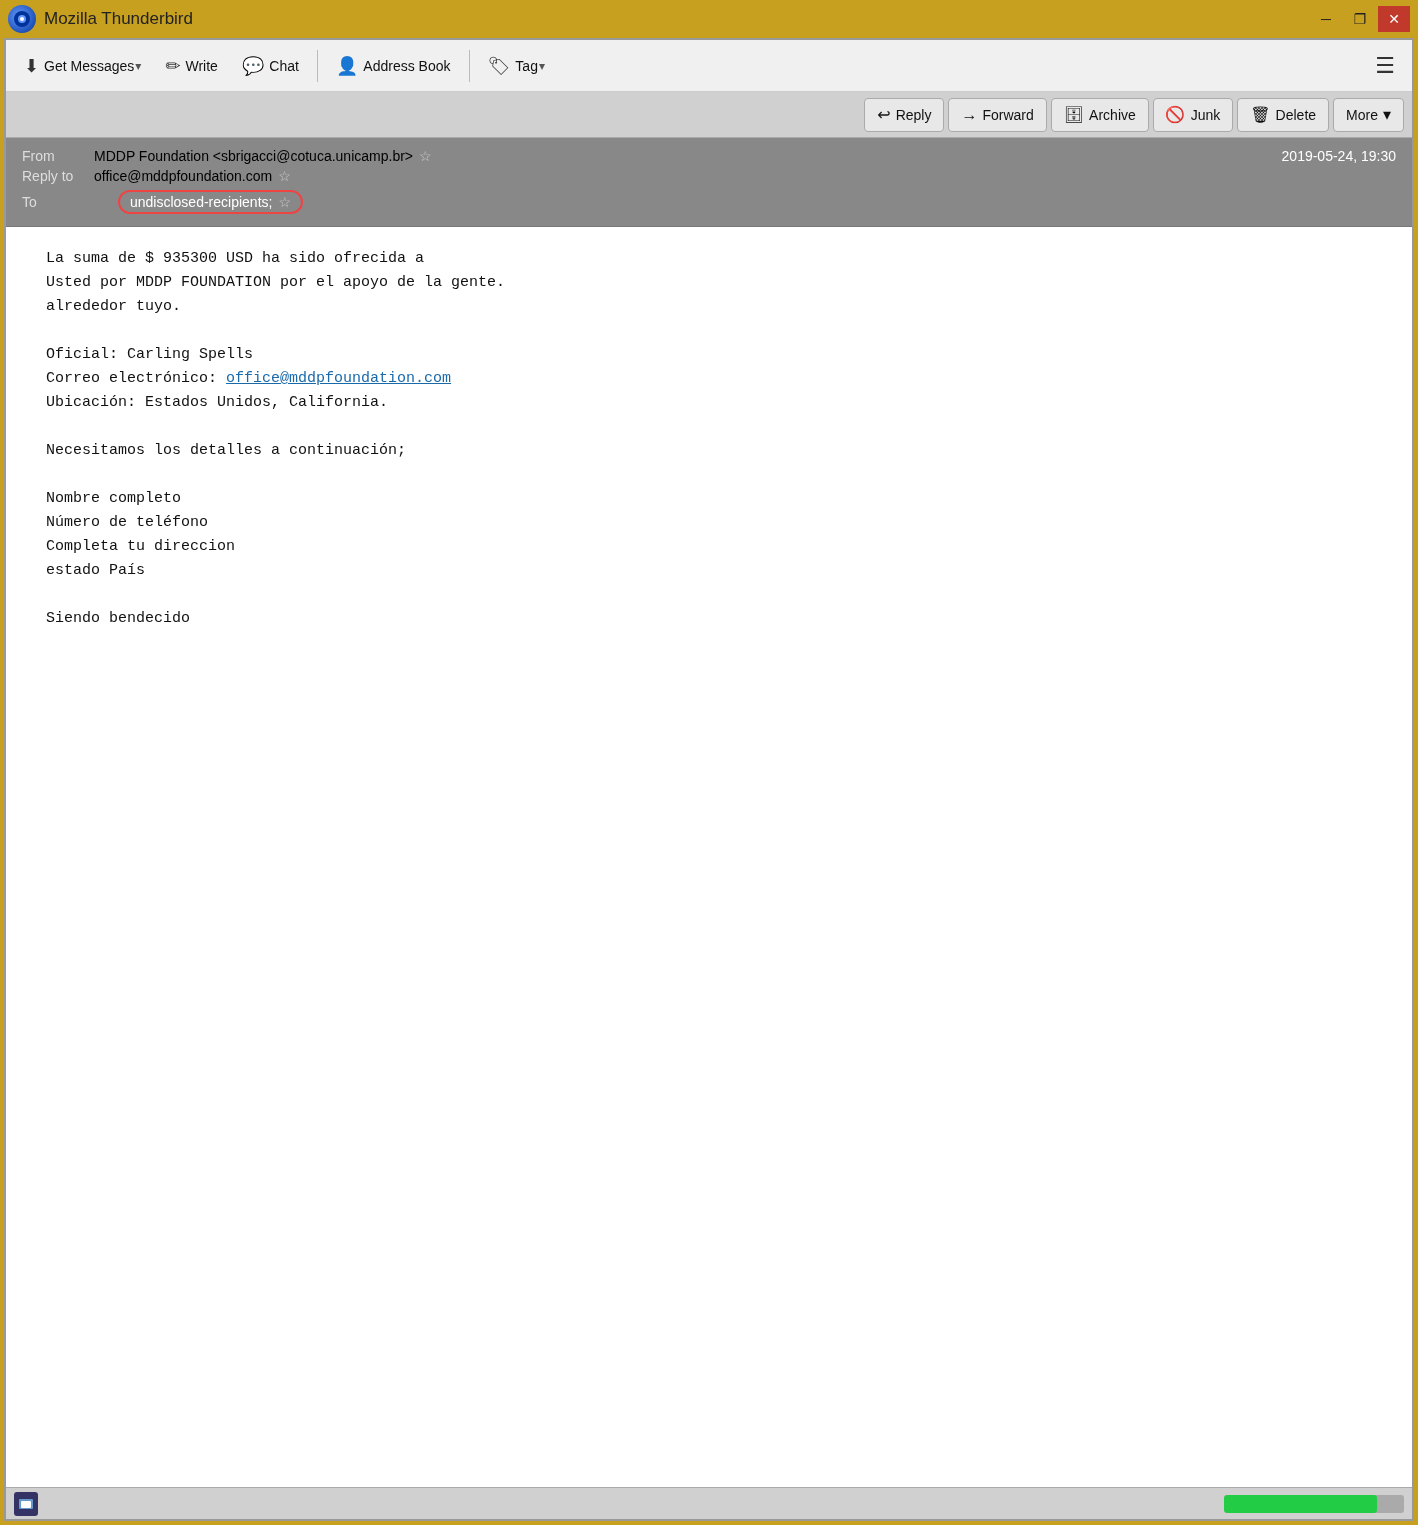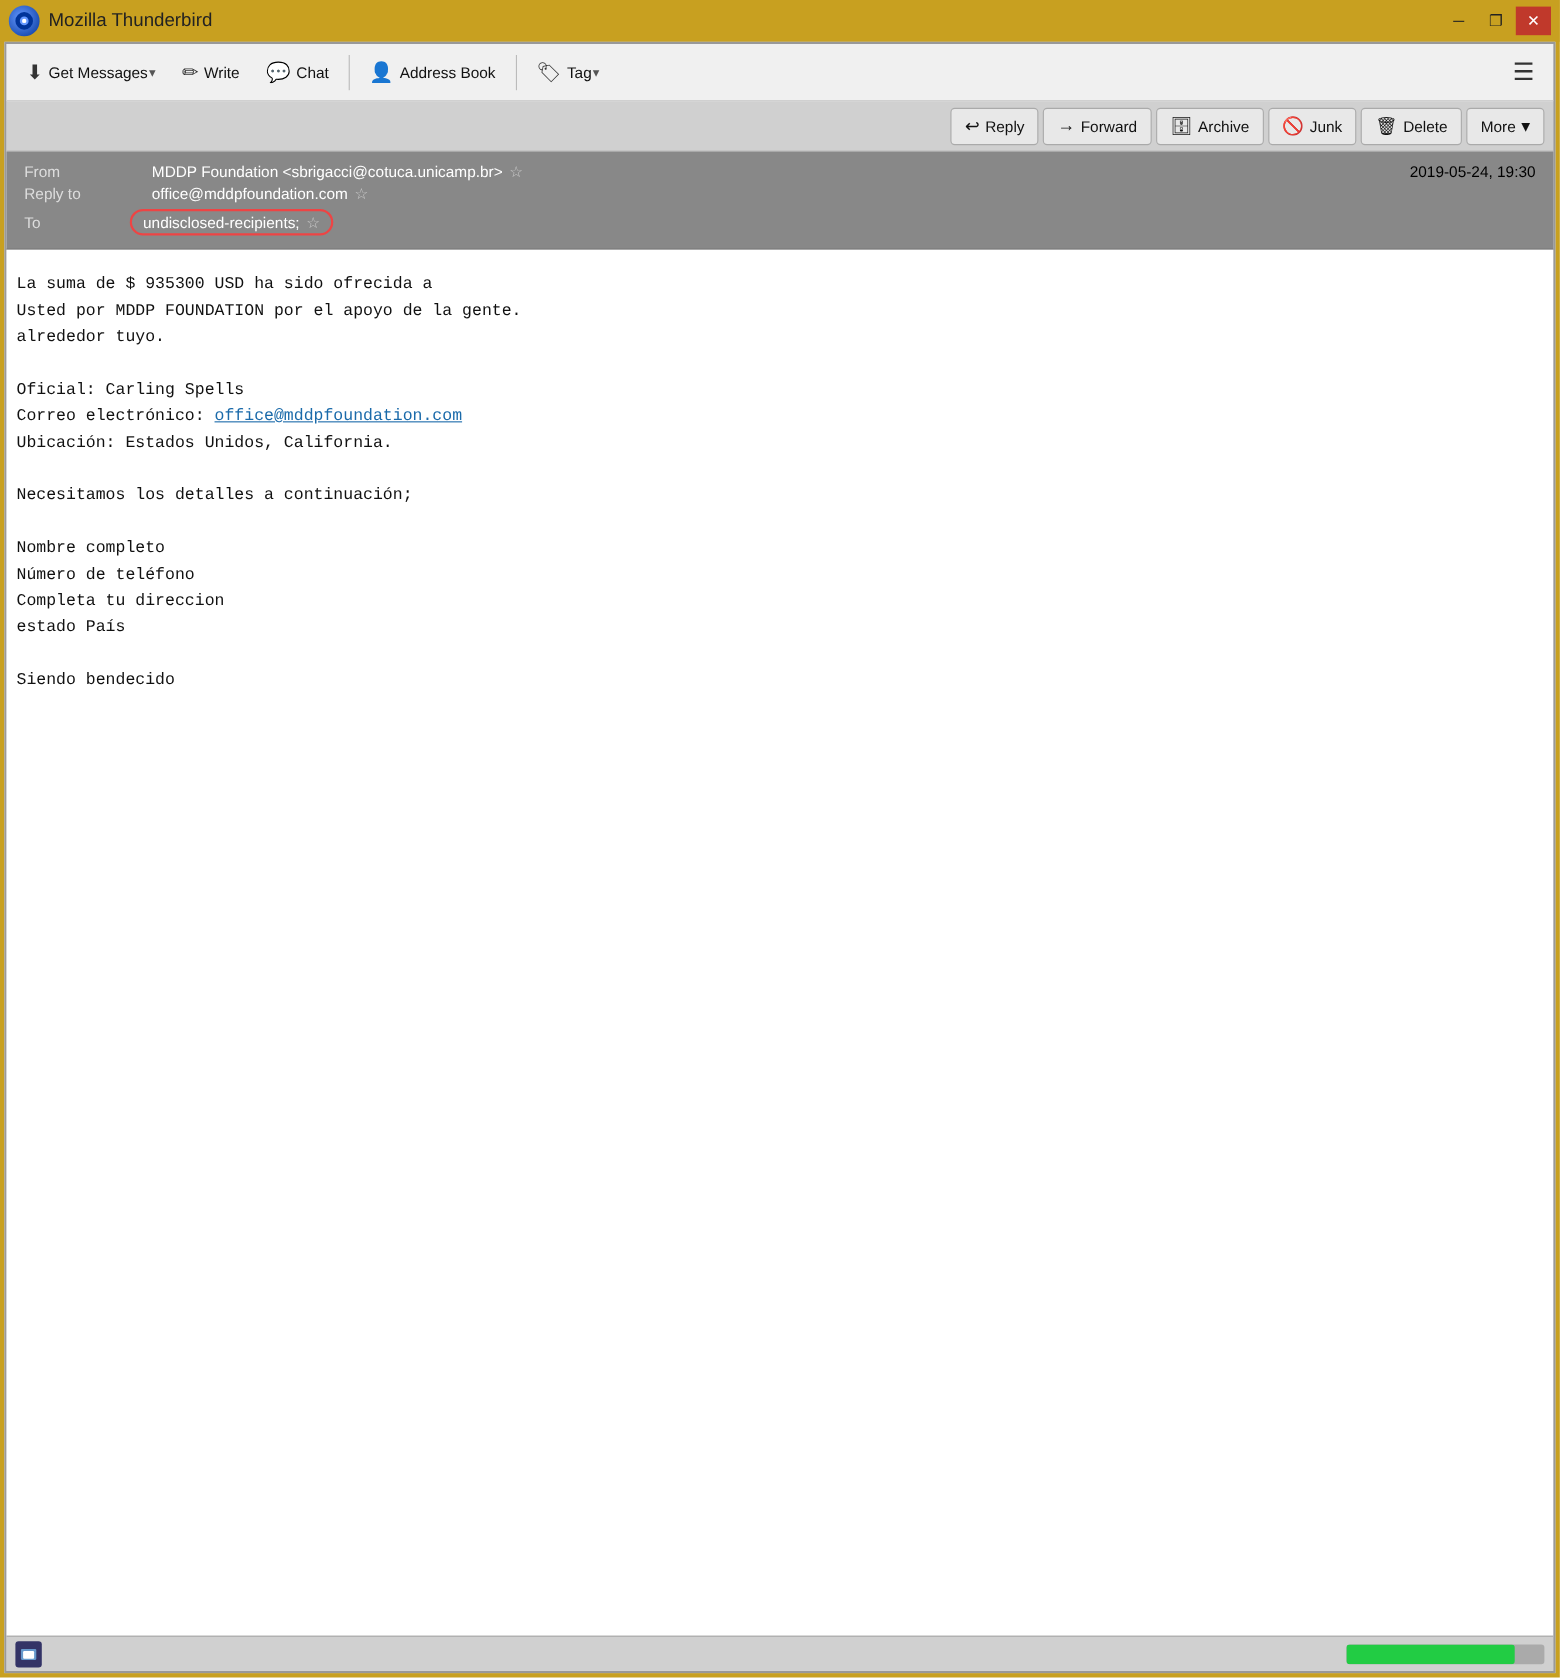--- a/index.html
+++ b/index.html
@@ -180,27 +180,26 @@
       align-items: baseline;
       padding: 2px 0;
       font-size: 14px;
     }
     .email-header-label {
       color: #ddd;
       min-width: 72px;
       font-size: 14px;
     }
     .email-header-value {
-      color: #ffffff;
-      font-size: 14px;
-      margin-left: 44px;
+      color: #000000;
+      font-size: 14px;
     }
     .email-header-date {
       margin-left: auto;
-      color: #000000;
+      color: #ffffff;
       font-size: 14px;
     }
     .star-icon {
       font-size: 14px;
       color: #ccc;
       cursor: pointer;
       margin-left: 6px;
     }
     .to-row {
       display: flex;
@@ -217,21 +216,21 @@
       font-size: 14px;
       color: #fff;
       background: transparent;
       justify-content: flex-end;
     }
 
     
     .email-body {
       background: #fff;
       flex: 1;
-      padding: 20px 9px;
+      padding: 20px 40px;
       overflow-y: auto;
     }
     .email-body pre {
       font-family: 'Courier New', Courier, monospace;
       font-size: 15px;
       line-height: 1.6;
       color: #111;
       white-space: pre-wrap;
     }
     .email-link {

